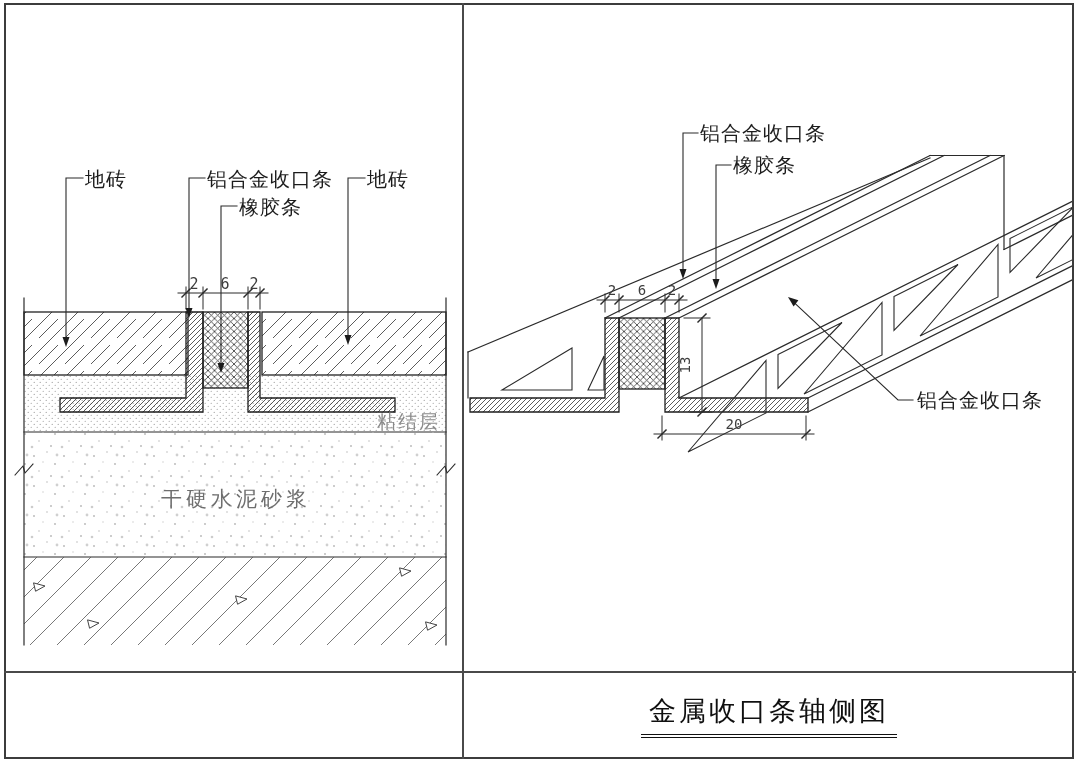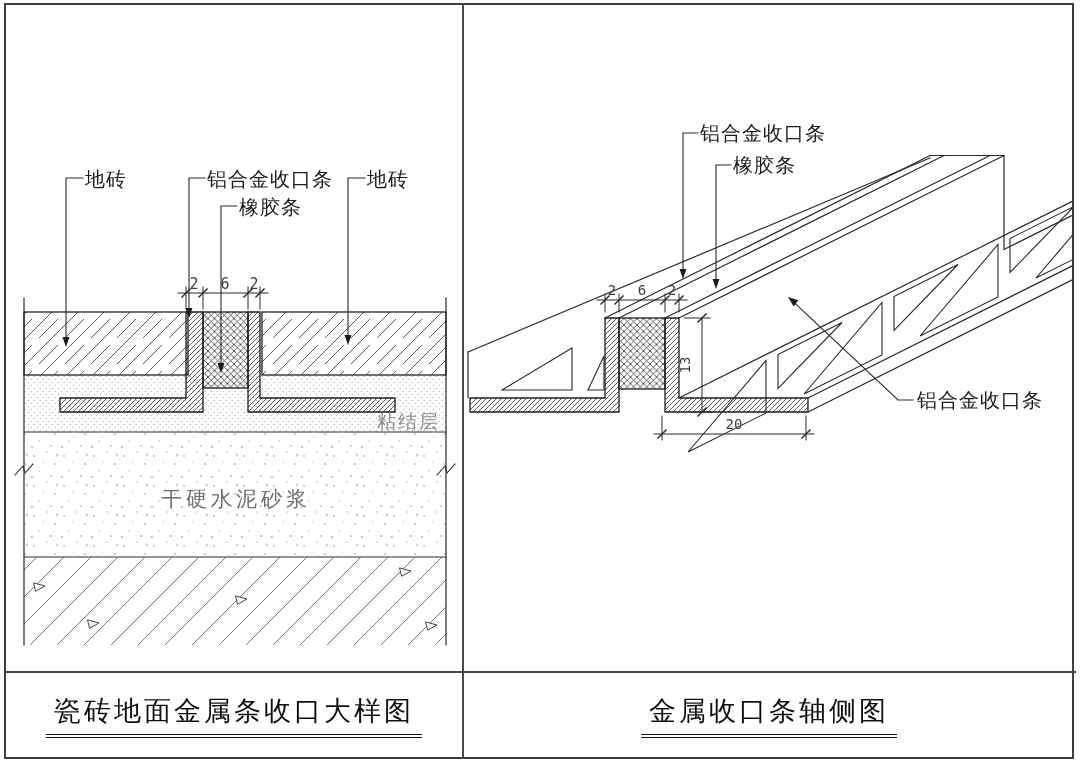--- a/index.html
+++ b/index.html
@@ -227,20 +227,17 @@
       <text class="lbl" x="700" y="140">铝合金收口条</text>
       <text class="lbl" x="733" y="172">橡胶条</text>
       <text class="lbl" x="917" y="407">铝合金收口条</text>
     </g>
   </svg>
 
   <div class="frame"></div>
   <div class="vdivider"></div>
   <div class="hdivider"></div>
 
-  <div class="title-cell left">
-    <span class="title-text">瓷砖地面金属条收口大样图</span>
-  </div>
   <div class="title-cell right">
     <span class="title-text">金属收口条轴侧图</span>
   </div>
 
 </div>
 
 </body></html>

